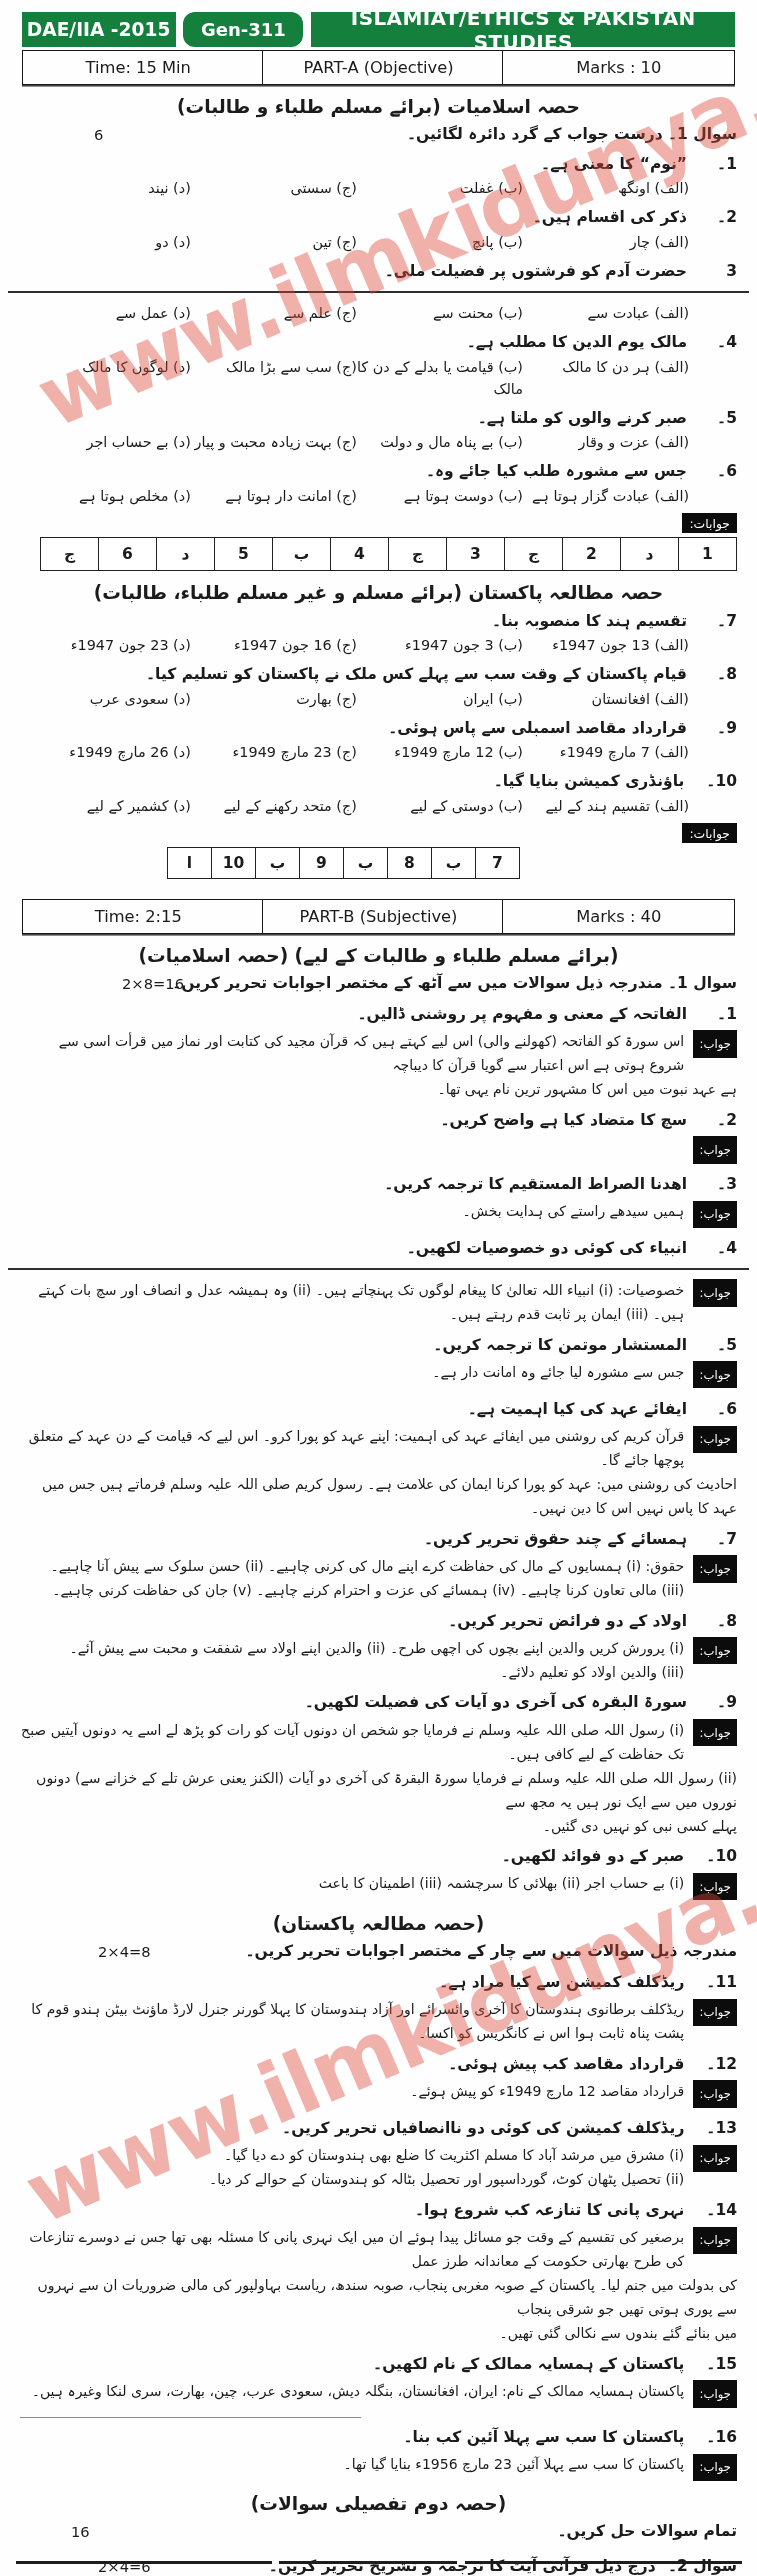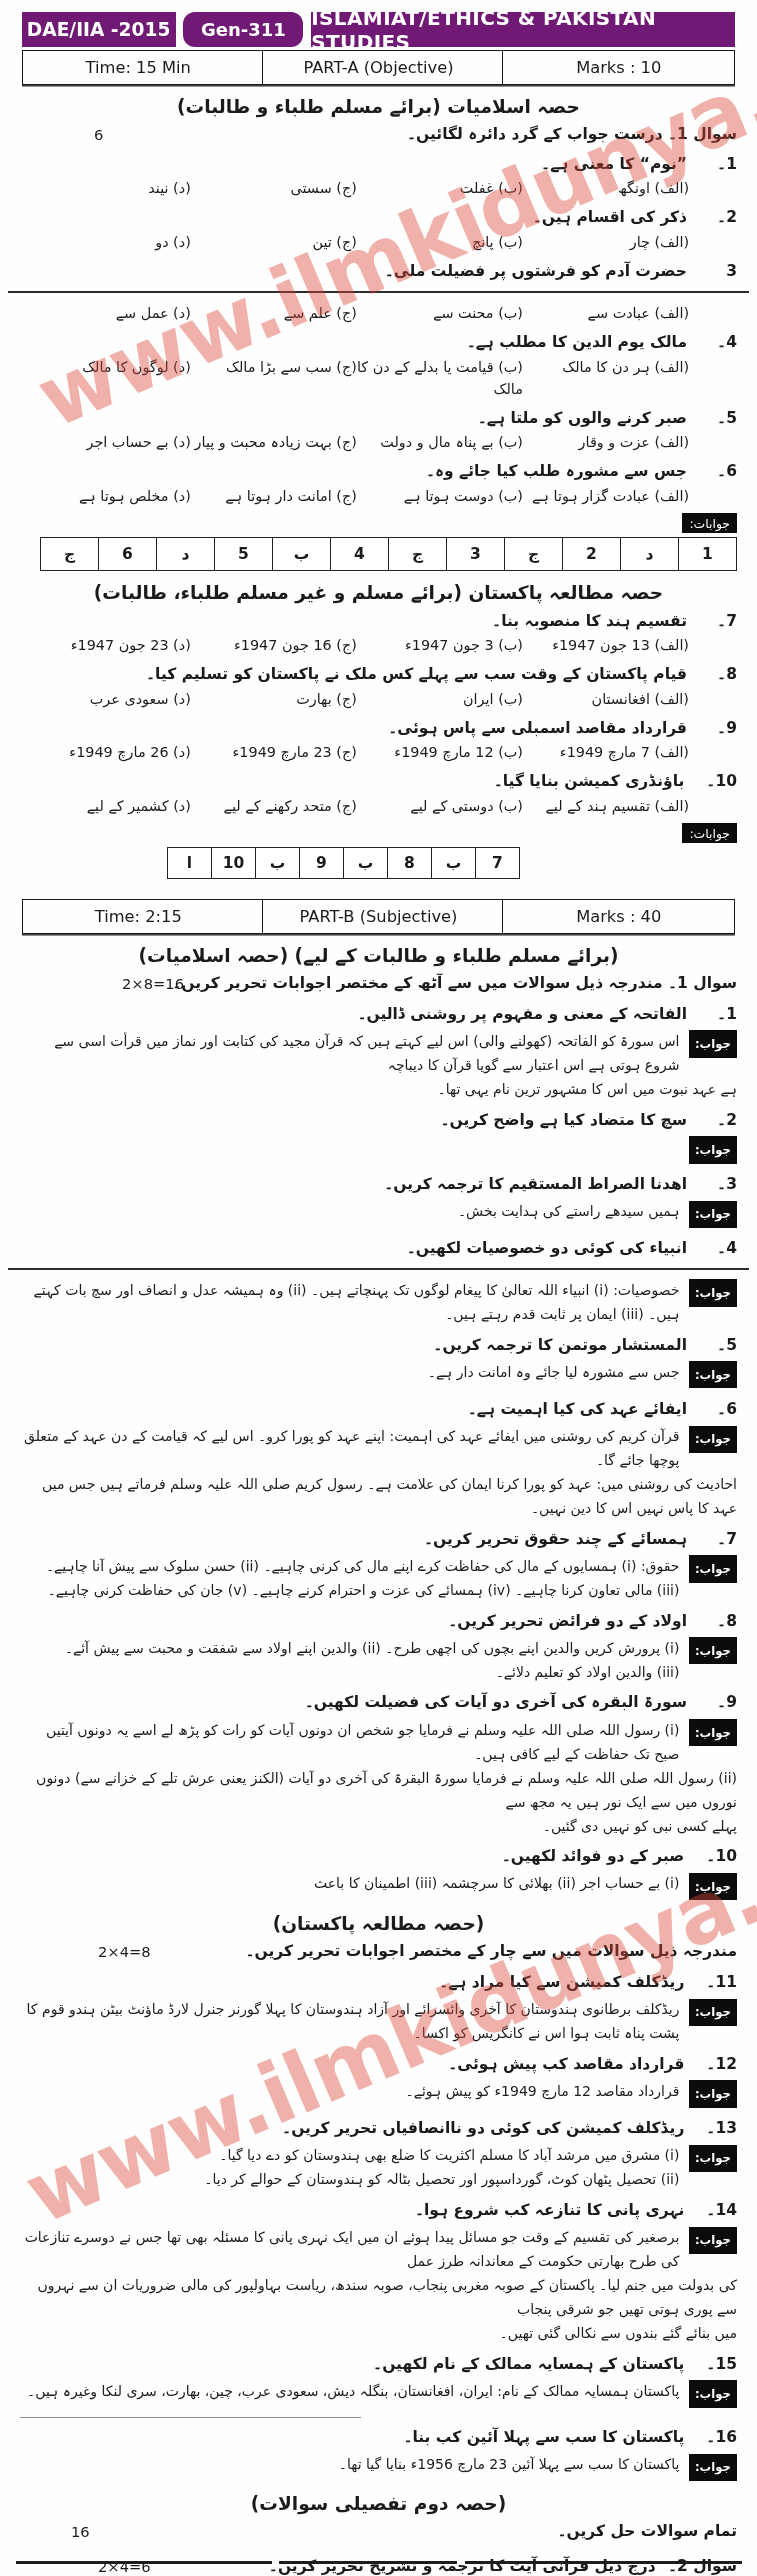--- a/index.html
+++ b/index.html
@@ -3,21 +3,21 @@
 <meta charset="utf-8">
 <style>
   html,body{margin:0;padding:0;background:#fff;}
   .paper{
     position:relative;width:757px;height:2576px;margin:0 auto;background:#fefefe;
     overflow:hidden;font-family:"DejaVu Sans",sans-serif;color:#1b1b1b;
   }
   .content{position:relative;padding:0 20px;direction:rtl;z-index:2;}
   
   .hdr-black{display:flex;direction:ltr;gap:7.8px;margin:12.4px 1.6px 2.3px 1.6px;}
-  .hb{background:#701a75;color:#fff;font-weight:bold;display:flex;align-items:center;justify-content:center;height:35px;}
+  .hb{background:#15803d;color:#fff;font-weight:bold;display:flex;align-items:center;justify-content:center;height:35px;text-align:center;}
   .hb1{width:154px;font-size:18.6px;}
   .hb2{width:120px;font-size:18px;border-radius:12px;}
   .hb3{flex:1;font-size:20px;letter-spacing:0.4px;}
   .hdr-white{display:flex;direction:ltr;border:1.6px solid #181818;box-shadow:0 1.6px 0 #444;margin:0 1.6px;height:33px;gap:8px;}
   .hw{flex:1;display:flex;align-items:center;justify-content:center;font-size:16.3px;border-left:1.6px solid #181818;}
   .hw:first-child{border-left:none;}
   .partb-bar{margin-top:20px;text-align:right;}
   
   .sec-heading{text-align:center;font-size:18.6px;font-weight:700;margin:11px 0 6.2px 0;}
   .instr-row{position:relative;text-align:right;font-size:15.5px;font-weight:700;margin:3.1px 0 1.6px 0;line-height:23px;}
@@ -32,21 +32,21 @@
   .ans-table{display:flex;border:1.6px solid #222;width:fit-content;background:#fff;}
   .ans-cell{width:57px;height:32px;display:flex;align-items:center;justify-content:center;font-size:15.5px;font-weight:700;border-left:1.6px solid #222;}
   .ans-cell:last-child{border-left:none;}
   .t2{margin-right:217px;}
   .t2 .ans-cell{width:43px;height:30px;}
   
   .sq{margin-top:7.8px;}
   .sq-q{display:flex;gap:22px;font-size:15.5px;font-weight:600;line-height:23px;}
   .sq-q .num{min-width:28px;}
   .sq-ans{font-size:14px;line-height:24px;margin:3.1px 0 1.6px 0;overflow:hidden;text-align:right;}
-  .jlabel{float:right;background:#0c0c0c;color:#fff;font-weight:700;font-size:11.6px;padding:1.6px 6.2px;margin:1.6px 0 1.6px 9.3px;}
+  .jlabel{float:right;background:#0c0c0c;color:#fff;font-weight:400;font-size:11.6px;padding:1.6px 6.2px;margin:1.6px 0 1.6px 9.3px;}
   
   .detail-q{position:relative;display:flex;gap:12.4px;font-size:15.5px;font-weight:600;margin-top:11px;line-height:25px;}
   
   .divider{border-top:2.3px solid #2c2c2c;margin:7.8px -12.4px;}
   .divider-short{width:341px;border-top:1.6px solid #8a8a8a;margin:7.8px auto 6.2px 0;}
   .bottom-rule{position:absolute;bottom:12.4px;left:15.5px;right:15.5px;display:flex;gap:7.8px;z-index:2;}
   .bottom-rule div{height:3.1px;background:#1d1d1d;}
   .br1{width:256px;} .br2{width:178px;} .br3{flex:1;}
   
   .wm{position:absolute;font-weight:700;font-size:84px;white-space:nowrap;

